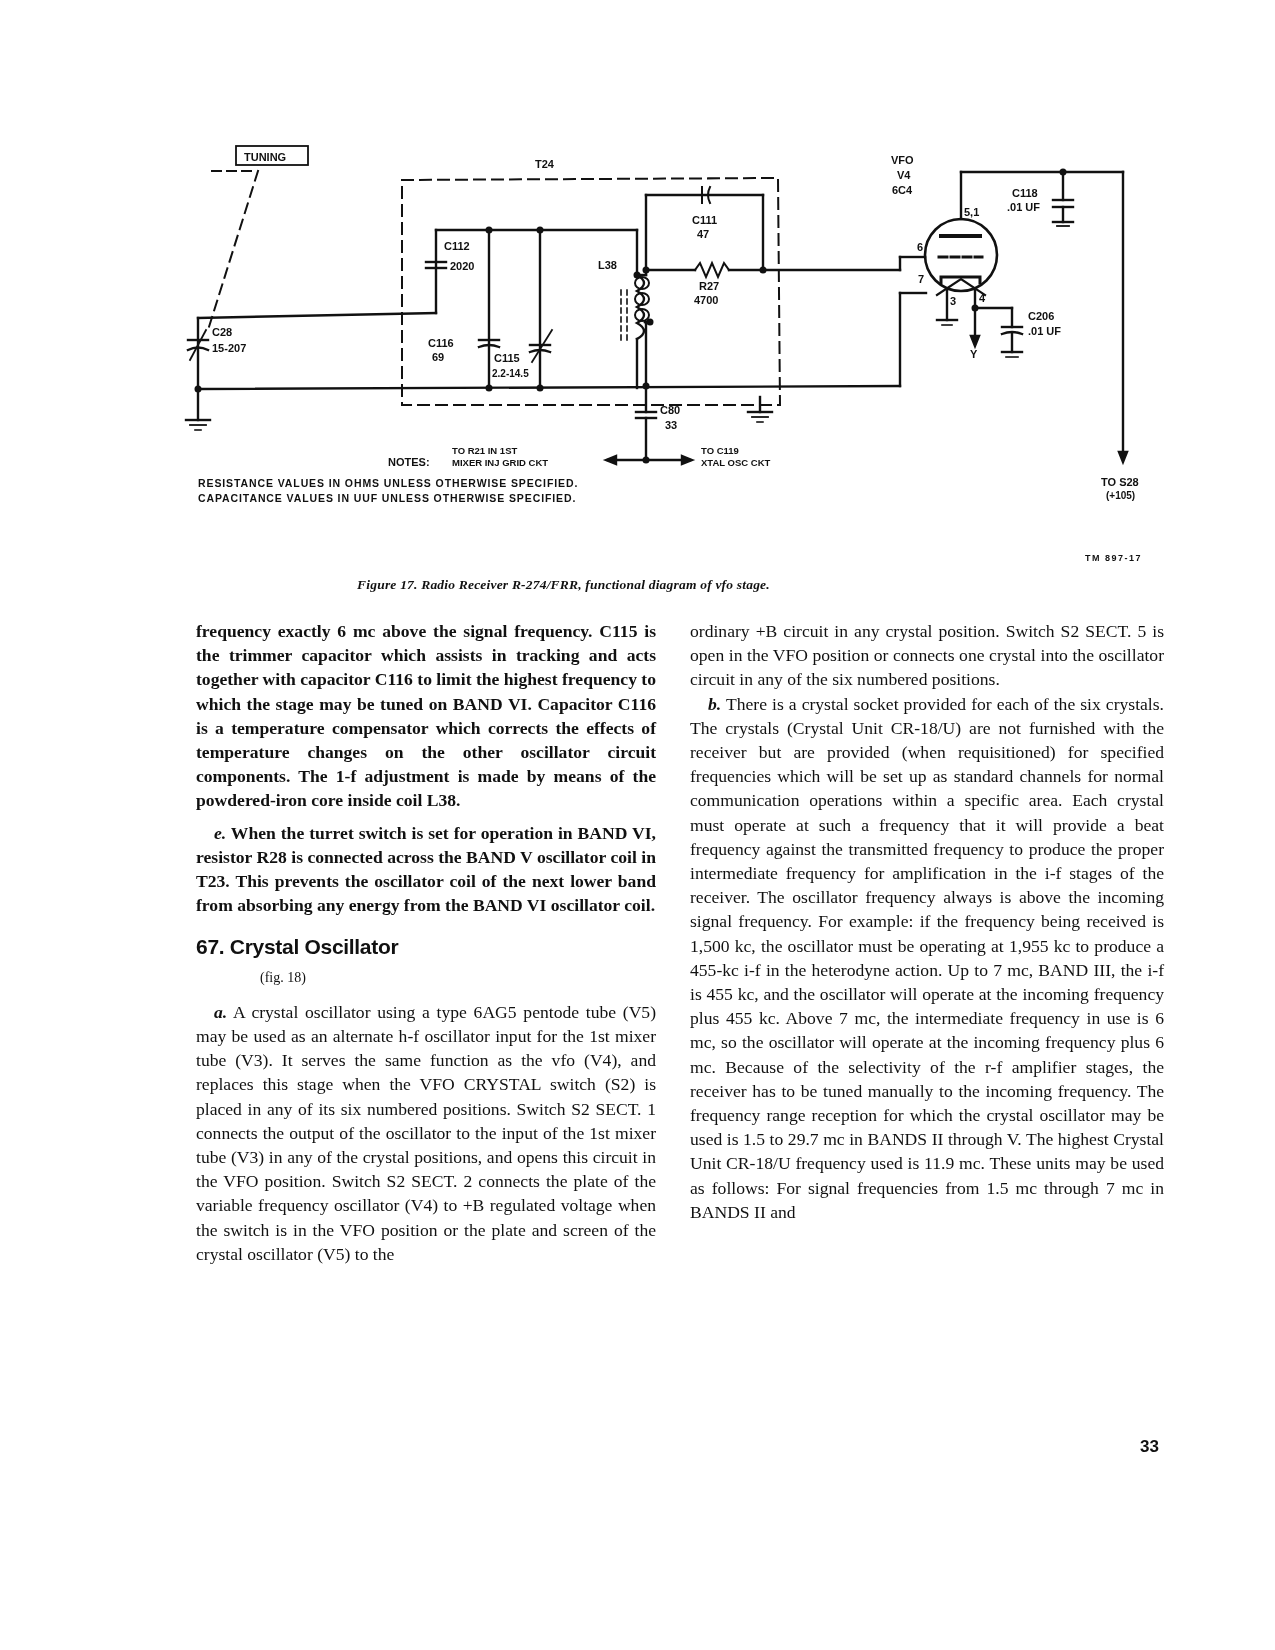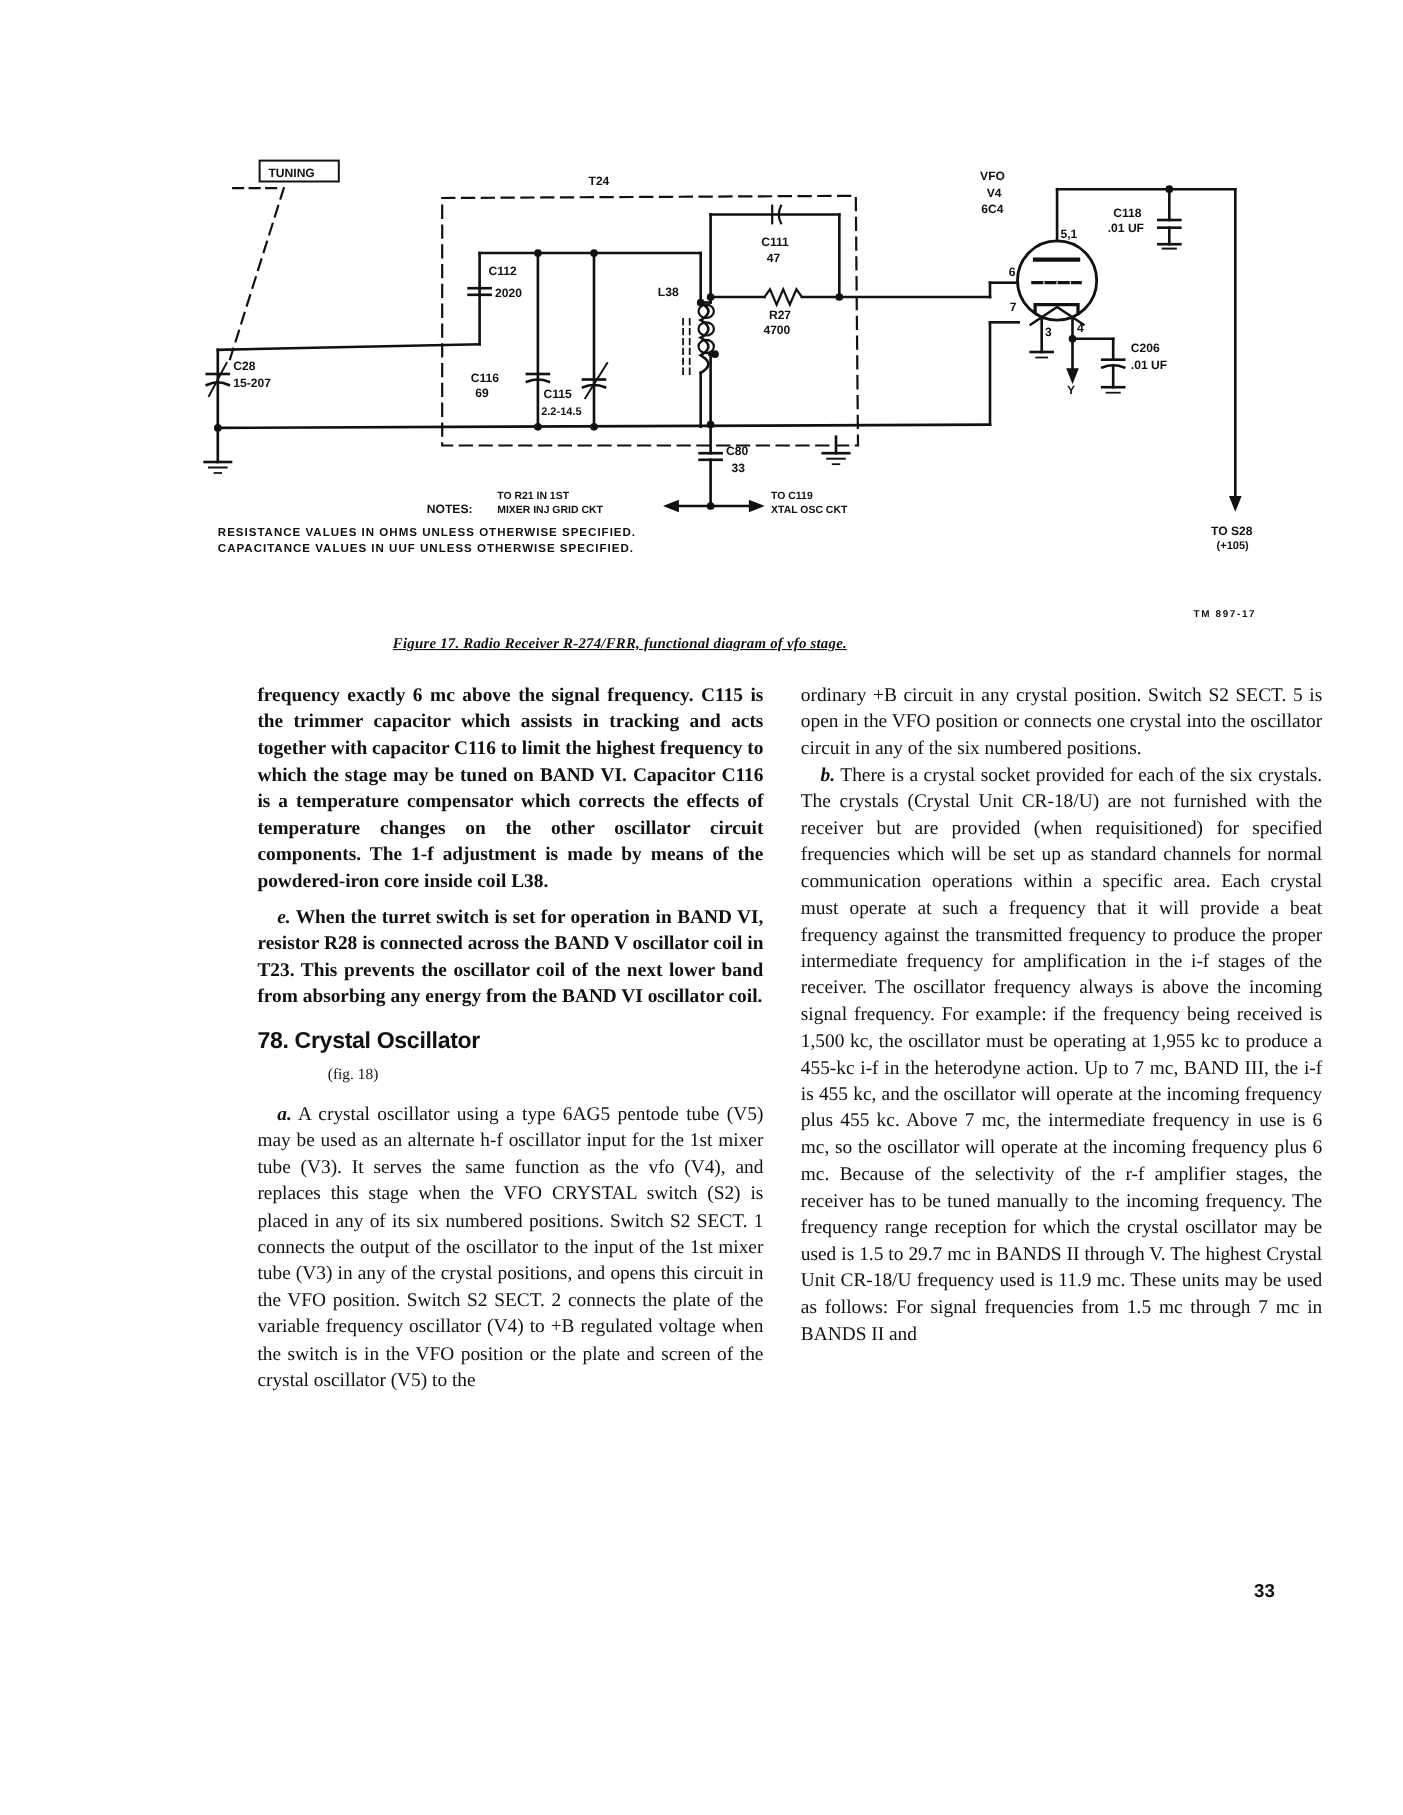--- a/index.html
+++ b/index.html
@@ -2,24 +2,24 @@
 <html><head>
 <meta charset="utf-8">
 <style>
   html, body { margin:0; padding:0; background:#ffffff; }
   body { width:1275px; height:1650px; position:relative; overflow:hidden; color:#111; }
 
   #diagram { position:absolute; left:0; top:0; width:1275px; height:580px; }
   #diagram text { font-family:"Liberation Sans", sans-serif; font-weight:bold; fill:#111; }
 
   .caption { position:absolute; left:0; width:1127px; top:577px; text-align:center;
-             font-family:"Liberation Serif", serif; font-style:italic; font-weight:bold; font-size:13.5px; letter-spacing:0.2px;text-decoration:underline; }
+             font-family:"Liberation Serif", serif; font-style:italic; font-weight:bold; font-size:13.5px; letter-spacing:0.2px; }
   .tm-code { position:absolute; left:1085px; top:553px; font-family:"Liberation Sans", sans-serif; font-weight:bold; font-size:9px; letter-spacing:1.5px;text-align:center; }
 
-  .col { position:absolute; top:619px; font-family:"Liberation Serif", serif; font-size:17.6px; line-height:24.2px; text-align:justify;margin-left:38px; }
+  .col { position:absolute; top:619px; font-family:"Liberation Serif", serif; font-size:17.6px; line-height:24.2px; text-align:justify; }
   .col.left { left:196px; width:460px; }
   .col.right { left:690px; width:474px; }
   .col p { margin:0; }
   .col p.indent { text-indent:18px; }
   .col .gap { height:8px; }
   .col .bold { font-weight:bold; }
   .heading { font-family:"Liberation Sans", sans-serif; font-weight:bold; font-size:21px; margin:18px 0 6px 0; letter-spacing:-0.3px; }
   .figref { font-family:"Liberation Serif", serif; font-size:14px; padding-left:64px; margin-bottom:10px; }
   .page-num { position:absolute; left:1140px; top:1437px; font-family:"Liberation Sans", sans-serif; font-weight:bold; font-size:17px; }
   em.para-letter { font-style:italic; font-weight:bold; }
@@ -198,21 +198,21 @@
   <text x="198" y="502" font-size="10.5" letter-spacing="0.9">CAPACITANCE VALUES IN UUF UNLESS OTHERWISE SPECIFIED.</text>
 </svg>
 
 <div class="tm-code">TM 897-17</div>
 <div class="caption">Figure 17. Radio Receiver R-274/FRR, functional diagram of vfo stage.</div>
 
 <div class="col left">
   <p class="bold">frequency exactly 6 mc above the signal frequency. C115 is the trimmer capacitor which assists in tracking and acts together with capacitor C116 to limit the highest frequency to which the stage may be tuned on BAND VI. Capacitor C116 is a temperature compensator which corrects the effects of temperature changes on the other oscillator circuit components. The 1-f adjustment is made by means of the powdered-iron core inside coil L38.</p>
   <div class="gap"></div>
   <p class="indent bold"><em class="para-letter">e.</em><span> When the turret switch is set for operation in BAND VI, resistor R28 is connected across the BAND V oscillator coil in T23. This prevents the oscillator coil of the next lower band from absorbing any energy from the BAND VI oscillator coil.</span></p>
-  <div class="heading">78. Crystal Oscillator</div>
+  <div class="heading">67. Crystal Oscillator</div>
   <div class="figref">(fig. 18)</div>
   <p class="indent"><em class="para-letter">a.</em><span> A crystal oscillator using a type 6AG5 pentode tube (V5) may be used as an alternate h-f oscillator input for the 1st mixer tube (V3). It serves the same function as the vfo (V4), and replaces this stage when the VFO CRYSTAL switch (S2) is placed in any of its six numbered positions. Switch S2 SECT. 1 connects the output of the oscillator to the input of the 1st mixer tube (V3) in any of the crystal positions, and opens this circuit in the VFO position. Switch S2 SECT. 2 connects the plate of the variable frequency oscillator (V4) to +B regulated voltage when the switch is in the VFO position or the plate and screen of the crystal oscillator (V5) to the</span></p>
 </div>
 
 <div class="col right">
   <p>ordinary +B circuit in any crystal position. Switch S2 SECT. 5 is open in the VFO position or connects one crystal into the oscillator circuit in any of the six numbered positions.</p>
   <p class="indent"><em class="para-letter">b.</em><span> There is a crystal socket provided for each of the six crystals. The crystals (Crystal Unit CR-18/U) are not furnished with the receiver but are provided (when requisitioned) for specified frequencies which will be set up as standard channels for normal communication operations within a specific area. Each crystal must operate at such a frequency that it will provide a beat frequency against the transmitted frequency to produce the proper intermediate frequency for amplification in the i-f stages of the receiver. The oscillator frequency always is above the incoming signal frequency. For example: if the frequency being received is 1,500 kc, the oscillator must be operating at 1,955 kc to produce a 455-kc i-f in the heterodyne action. Up to 7 mc, BAND III, the i-f is 455 kc, and the oscillator will operate at the incoming frequency plus 455 kc. Above 7 mc, the intermediate frequency in use is 6 mc, so the oscillator will operate at the incoming frequency plus 6 mc. Because of the selectivity of the r-f amplifier stages, the receiver has to be tuned manually to the incoming frequency. The frequency range reception for which the crystal oscillator may be used is 1.5 to 29.7 mc in BANDS II through V. The highest Crystal Unit CR-18/U frequency used is 11.9 mc. These units may be used as follows: For signal frequencies from 1.5 mc through 7 mc in BANDS II and</span></p>
 </div>
 
 <div class="page-num">33</div>

